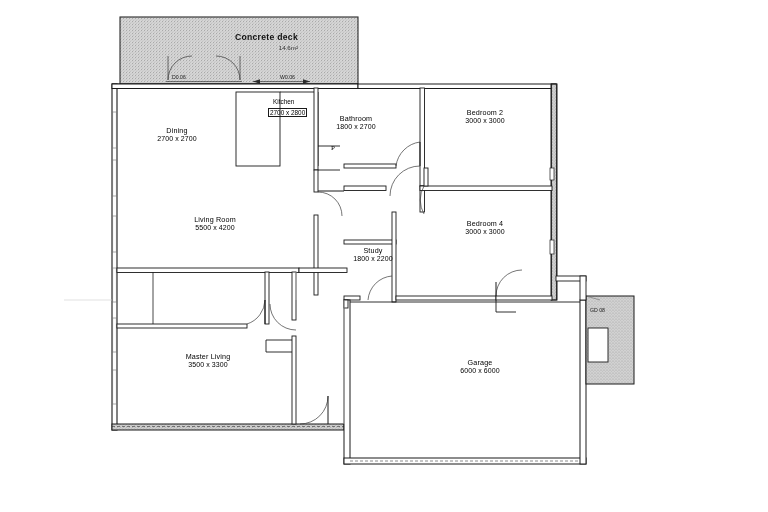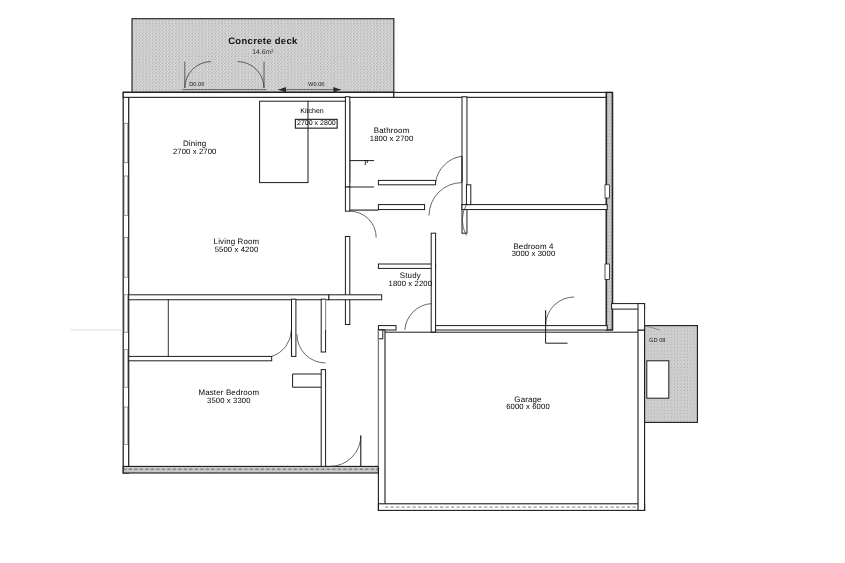--- a/index.html
+++ b/index.html
@@ -41,21 +41,21 @@
     font-size: 7.2px;
     letter-spacing: 0.15px;
   }
   .room-label .rl-dim {
     display: block;
     font-size: 7.0px;
     letter-spacing: 0.1px;
   }
   .deck-label {
     position: absolute;
-    text-align: center;
+    text-align: right;
     white-space: nowrap;
     color: #111111;
     font-family: "Liberation Sans", sans-serif;
   }
   .deck-label .dl-name {
     display: block;
     font-size: 8.6px;
     font-weight: bold;
     letter-spacing: 0.3px;
   }
@@ -283,34 +283,38 @@
   <div class="room-label" style="left:160px; top:215px; width:110px;">
     <span class="rl-name">Living Room</span>
     <span class="rl-dim">5500 x 4200</span>
   </div>
 
   <div class="room-label" style="left:314px; top:114px; width:84px;">
     <span class="rl-name">Bathroom</span>
     <span class="rl-dim">1800 x 2700</span>
   </div>
 
+  <div class="room-label" style="left:440px; top:108px; width:90px;">
+    <span class="rl-name">Bedroom 2</span>
+    <span class="rl-dim">3000 x 3000</span>
+  </div>
 
   <div class="room-label" style="left:440px; top:219px; width:90px;">
     <span class="rl-name">Bedroom 4</span>
     <span class="rl-dim">3000 x 3000</span>
   </div>
 
   <div class="room-label" style="left:335px; top:246px; width:76px;">
     <span class="rl-name">Study</span>
     <span class="rl-dim">1800 x 2200</span>
   </div>
 
 
   <div class="room-label" style="left:148px; top:352px; width:120px;">
-    <span class="rl-name">Master Bedroom</span>
+    <span class="rl-name">Master Living</span>
     <span class="rl-dim">3500 x 3300</span>
   </div>
 
   <div class="room-label" style="left:425px; top:338px; width:110px;margin-top:20px;">
     <span class="rl-name">Garage</span>
     <span class="rl-dim">6000 x 6000</span>
   </div>
 
 </div>
 

